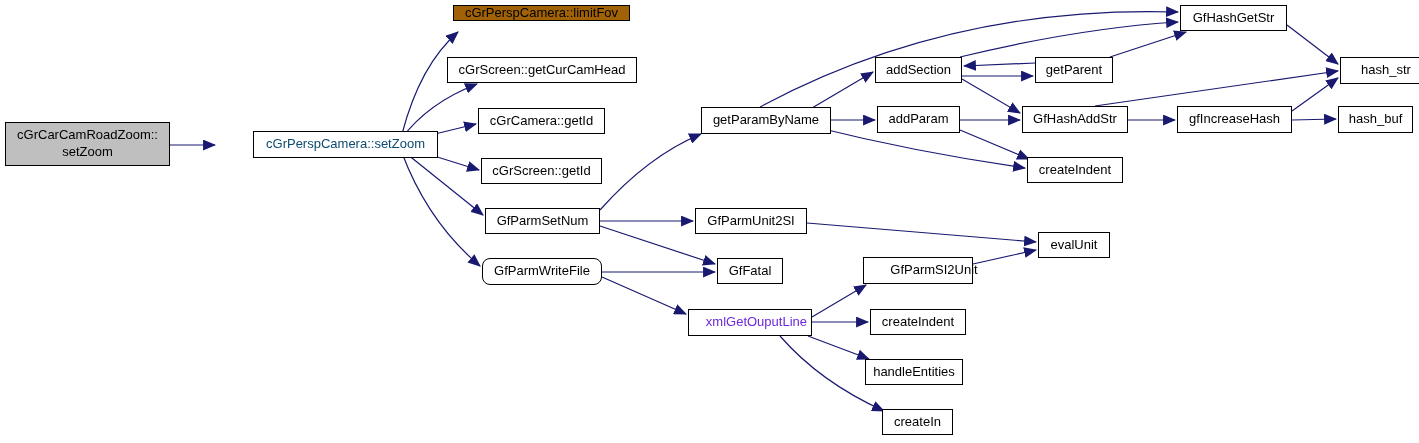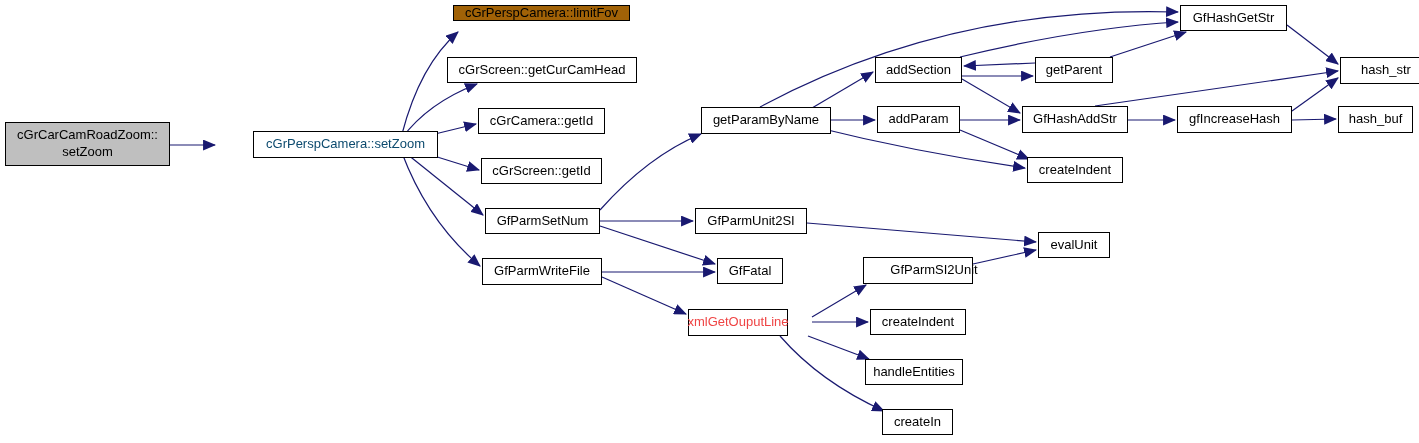--- a/index.html
+++ b/index.html
@@ -78,33 +78,33 @@
       </div>
       <div class="node" style="left: 478px; top: 108px; width: 127px; height: 26px; border-color: rgb(0, 0, 0); background: rgb(255, 255, 255); color: rgb(0, 0, 0);">
         <span>cGrCamera::getId</span>
       </div>
       <div class="node" style="left: 481px; top: 158px; width: 121px; height: 26px; border-color: rgb(0, 0, 0); background: rgb(255, 255, 255); color: rgb(0, 0, 0);">
         <span>cGrScreen::getId</span>
       </div>
       <div class="node" style="left: 485px; top: 208px; width: 115px; height: 26px; border-color: rgb(0, 0, 0); background: rgb(255, 255, 255); color: rgb(0, 0, 0);">
         <span>GfParmSetNum</span>
       </div>
-      <div class="node" style="left: 482px; top: 258px; width: 120px; height: 27px; border-color: rgb(0, 0, 0); background: rgb(255, 255, 255); color: rgb(0, 0, 0);">
+      <div class="node" style="left: 482px; top: 258px; width: 120px; height: 27px; border-color: rgb(0, 0, 0); background: rgb(255, 255, 255); color: rgb(0, 0, 0); border-radius: 8px;">
         <span>GfParmWriteFile</span>
       </div>
       <div class="node" style="left: 685px; top: 107px; width: 130px; height: 27px; border-color: rgb(0, 0, 0); background: rgb(255, 255, 255); color: rgb(0, 0, 0); margin-left: 16px;">
         <span>getParamByName</span>
       </div>
       <div class="node" style="left: 695px; top: 208px; width: 112px; height: 26px; border-color: rgb(0, 0, 0); background: rgb(255, 255, 255); color: rgb(0, 0, 0);">
         <span>GfParmUnit2SI</span>
       </div>
       <div class="node" style="left: 717px; top: 258px; width: 66px; height: 26px; border-color: rgb(0, 0, 0); background: rgb(255, 255, 255); color: rgb(0, 0, 0);">
         <span>GfFatal</span>
       </div>
-      <div class="node" style="left: 688px; top: 309px; width: 100px; height: 27px; border-color: rgb(0, 0, 0); background: rgb(255, 255, 255); color: #ef4444;">
+      <div class="node" style="left: 688px; top: 309px; width: 124px; height: 27px; border-color: rgb(0, 0, 0); background: rgb(255, 255, 255); color: #6d28d9; justify-content: flex-end;">
         <span>xmlGetOuputLine</span>
       </div>
       <div class="node" style="left: 875px; top: 57px; width: 87px; height: 26px; border-color: rgb(0, 0, 0); background: rgb(255, 255, 255); color: rgb(0, 0, 0);">
         <span>addSection</span>
       </div>
       <div class="node" style="left: 877px; top: 106px; width: 83px; height: 27px; border-color: rgb(0, 0, 0); background: rgb(255, 255, 255); color: rgb(0, 0, 0);">
         <span>addParam</span>
       </div>
       <div class="node" style="left: 1035px; top: 57px; width: 78px; height: 26px; border-color: rgb(0, 0, 0); background: rgb(255, 255, 255); color: rgb(0, 0, 0);">
         <span>getParent</span>

